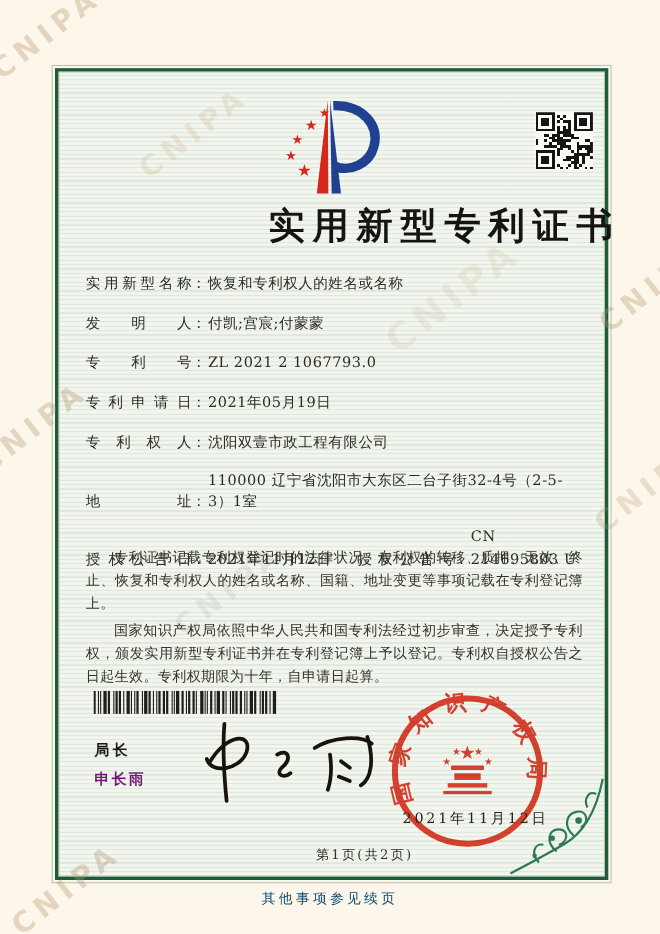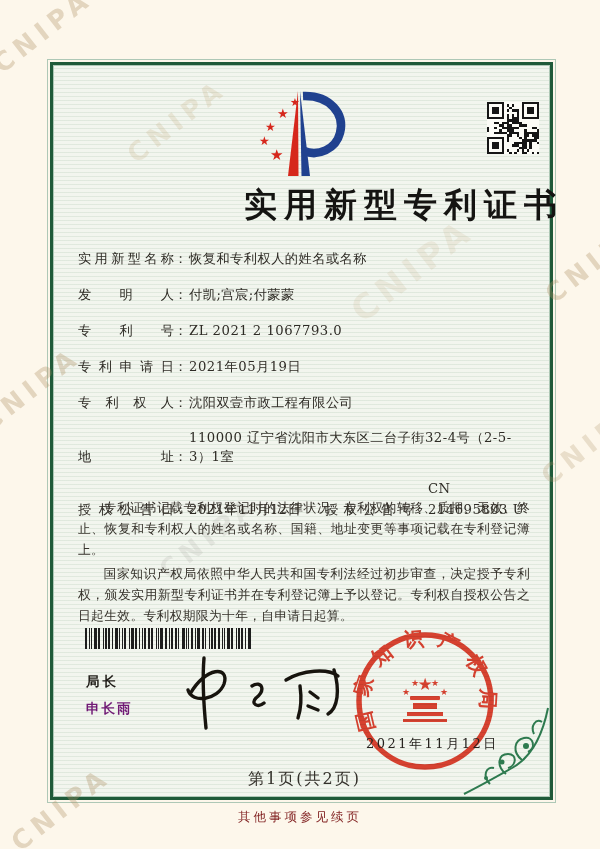--- a/index.html
+++ b/index.html
@@ -72,24 +72,24 @@
     font-family:"DejaVu Sans","Liberation Sans",sans-serif;
     font-size:13.5px;font-weight:700;letter-spacing:3px;color:#1d1a15;}
   .signer-name{position:absolute;left:86px;top:700px;z-index:5;
     font-family:"DejaVu Sans","Liberation Sans",sans-serif;
     font-size:13.5px;font-weight:600;letter-spacing:2px;color:#701a75;}
   .signature{position:absolute;left:148px;top:648px;width:205px;height:92px;z-index:5;}
   .seal{position:absolute;left:350px;top:626px;width:150px;height:150px;z-index:6;
     mix-blend-mode:multiply;opacity:.95;}
   .seal-date{position:absolute;left:366px;top:735px;z-index:7;
     font-size:13px;letter-spacing:2.5px;color:#26231f;}
-  .page-indicator{position:absolute;left:39px;top:769px;width:531px;z-index:5;
-    text-align:center;font-size:16px;letter-spacing:2px;color:#33302a;}
+  .page-indicator{position:absolute;left:66px;top:769px;width:531px;z-index:5;
+    text-align:center;font-size:12px;letter-spacing:2px;color:#33302a;}
   .cont-note{position:absolute;left:0;top:809px;width:600px;z-index:5;
-    text-align:center;font-size:12.5px;letter-spacing:3px;color:#7f1d1d;}
+    text-align:center;font-size:12.5px;letter-spacing:3px;color:#0c4a6e;}
 </style>
 </head>
 <body>
 
 <div class="page">
 
   <span class="wm wm1">CNIPA</span>
   <span class="wm wm2 big">CNIPA</span>
   <span class="wm wm3">CNIPA</span>
   <span class="wm wm4">CNIPA</span>

